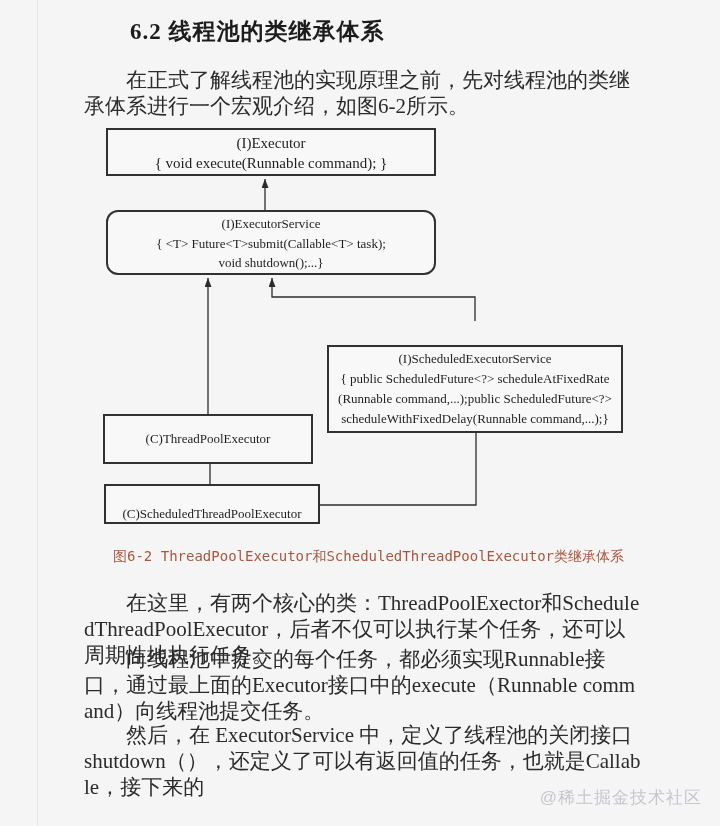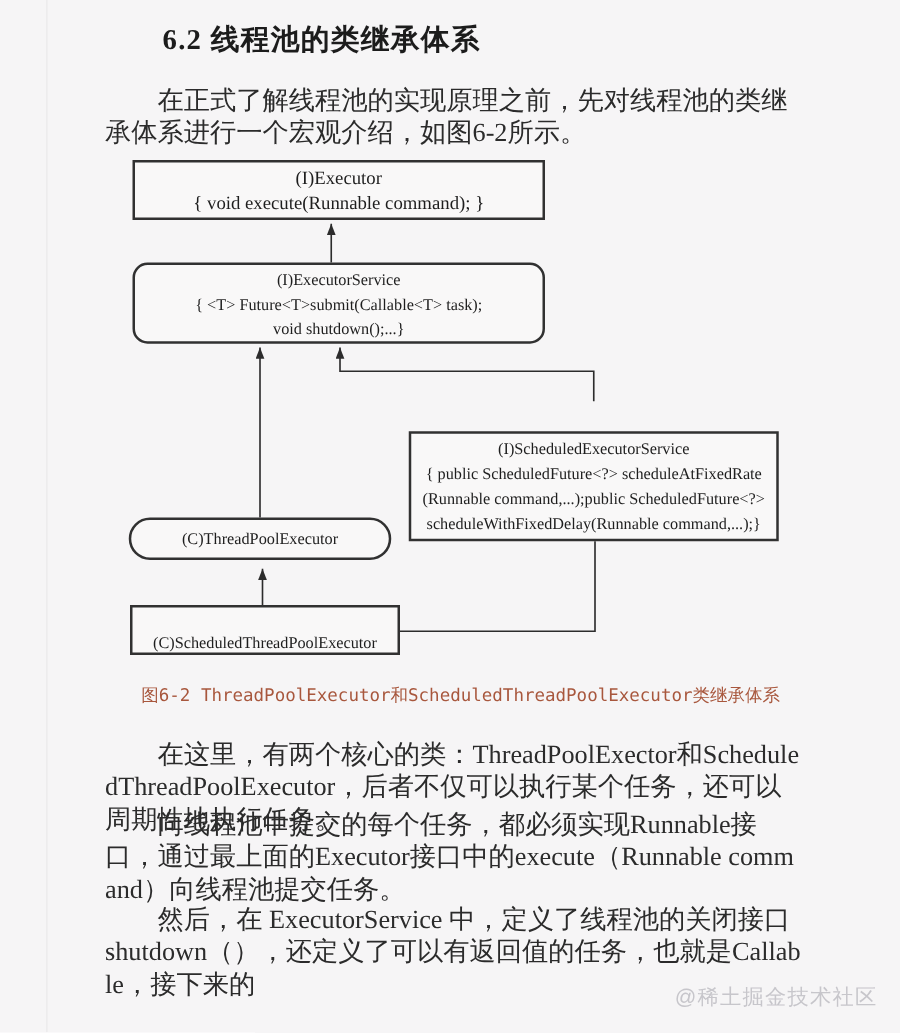--- a/index.html
+++ b/index.html
@@ -41,21 +41,21 @@
     border:2px solid #313131;
     box-sizing:border-box;
     font-family:"Liberation Serif", serif;
     text-align:center;
     color:#1e1e1e;
   }
   .node .nl{white-space:nowrap;}
   .node-executor{left:106px;top:128px;width:330px;height:48px;padding-top:3px;font-size:15px;line-height:20px;}
   .node-executorservice{left:106px;top:210px;width:330px;height:65px;padding-top:2px;font-size:13px;line-height:19.5px;border-radius:12px;}
   .node-scheduledexecutorservice{left:327px;top:321px;width:296px;height:88px;padding-top:2px;font-size:13px;line-height:20px;margin-top:24px;}
-  .node-threadpoolexecutor{left:103px;top:414px;width:210px;height:34px;font-size:13px;display:flex;align-items:center;justify-content:center;border-radius:17px;}
+  .node-threadpoolexecutor{left:103px;top:414px;width:210px;height:50px;font-size:13px;display:flex;align-items:center;justify-content:center;}
   .node-scheduledthreadpoolexecutor{left:104px;top:484px;width:216px;height:40px;font-size:13px;display:flex;align-items:flex-end;justify-content:center;}
 
   .caption{
     position:absolute;left:113px;top:548px;
     font-size:14px;
     font-family:"DejaVu Sans Mono", monospace;
     color:#a8573d;
     letter-spacing:0px;
     white-space:nowrap;
   }

